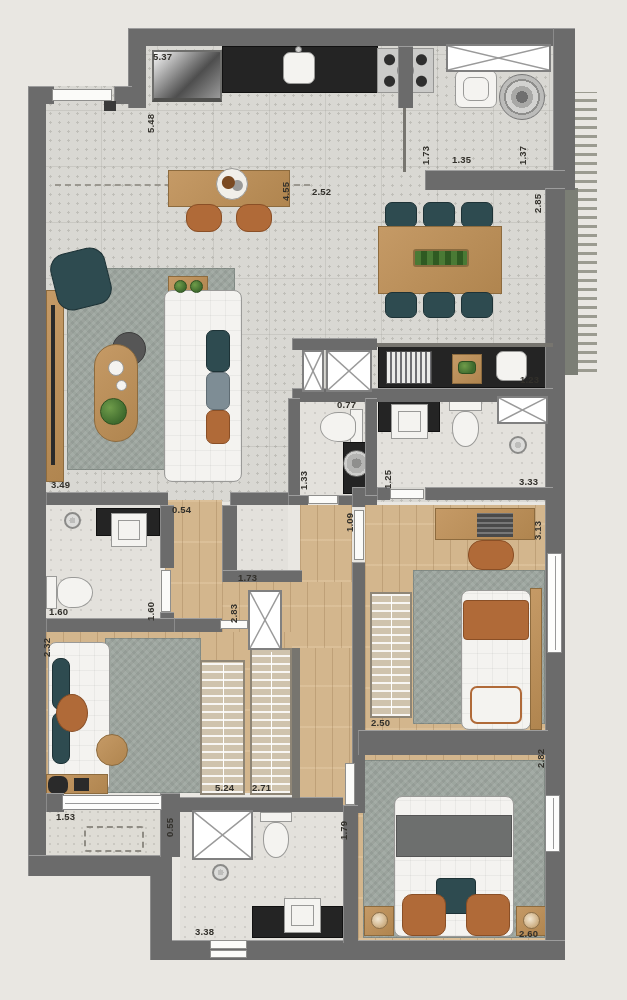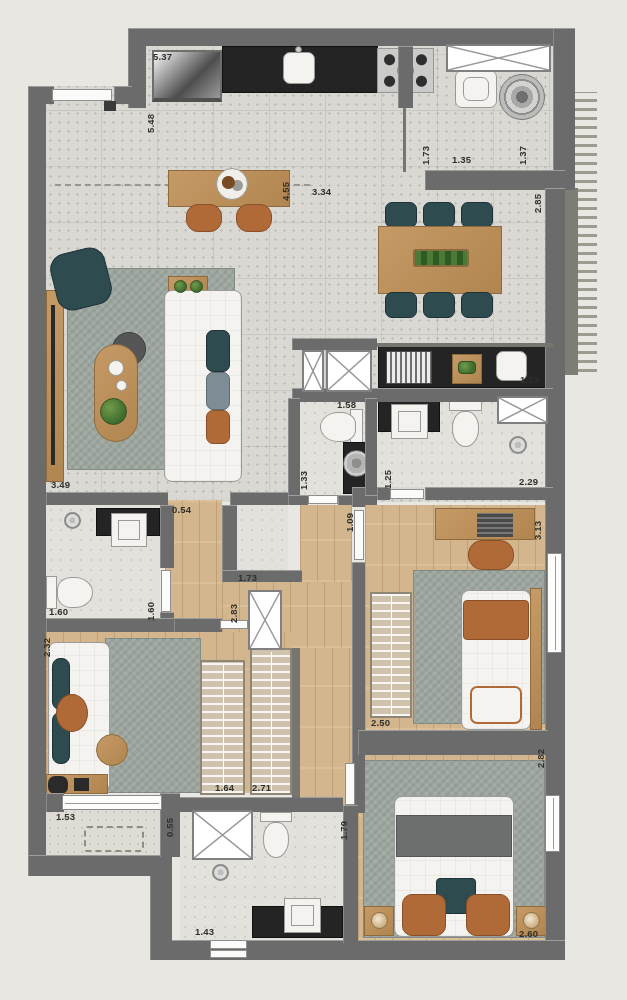--- a/index.html
+++ b/index.html
@@ -313,42 +313,42 @@
   <div class="a door" style="left:354px;top:510px;width:10px;height:50px"></div>
   <div class="a door" style="left:220px;top:620px;width:28px;height:9px"></div>
   <div class="a door" style="left:345px;top:763px;width:10px;height:42px"></div>
   <div class="a door" style="left:210px;top:940px;width:37px;height:9px"></div>
   <div class="a door" style="left:210px;top:950px;width:37px;height:8px"></div>
 
   <div class="a" id="labels" style="left:0;top:0;width:627px;height:1000px;z-index:6">
       <span class="dim" style="left: 153px; top: 52px;">5.37</span>
       <span class="dim rot" style="left: 146px; top: 133px;">5.48</span>
       <span class="dim rot" style="left: 281px; top: 201px;">4.55</span>
-      <span class="dim" style="left: 312px; top: 187px;">3.34</span>
+      <span class="dim" style="left: 312px; top: 187px;">2.52</span>
       <span class="dim rot" style="left: 421px; top: 165px;">1.73</span>
       <span class="dim" style="left: 452px; top: 155px;">1.35</span>
       <span class="dim rot" style="left: 518px; top: 165px;">1.37</span>
       <span class="dim rot" style="left: 533px; top: 213px;">2.85</span>
       <span class="dim" style="left: 520px; top: 375px;">1.23</span>
       <span class="dim" style="left: 51px; top: 480px;">3.49</span>
-      <span class="dim" style="left: 337px; top: 400px;">1.58</span>
+      <span class="dim" style="left: 337px; top: 400px;">0.77</span>
       <span class="dim rot" style="left: 299px; top: 490px;">1.33</span>
       <span class="dim rot" style="left: 383px; top: 489px;">1.25</span>
-      <span class="dim" style="left: 519px; top: 477px;">2.29</span>
+      <span class="dim" style="left: 519px; top: 477px;">3.33</span>
       <span class="dim rot" style="left: 345px; top: 532px;">1.09</span>
       <span class="dim" style="left: 172px; top: 505px;">0.54</span>
       <span class="dim" style="left: 238px; top: 573px;">1.73</span>
       <span class="dim rot" style="left: 229px; top: 623px;">2.83</span>
       <span class="dim" style="left: 49px; top: 607px;">1.60</span>
       <span class="dim rot" style="left: 146px; top: 621px;">1.60</span>
       <span class="dim rot" style="left: 533px; top: 540px;">3.13</span>
       <span class="dim" style="left: 371px; top: 718px;">2.50</span>
       <span class="dim rot" style="left: 42px; top: 657px;">2.32</span>
-      <span class="dim" style="left: 215px; top: 783px;">1.64</span>
+      <span class="dim" style="left: 215px; top: 783px;">5.24</span>
       <span class="dim" style="left: 252px; top: 783px;">2.71</span>
       <span class="dim" style="left: 56px; top: 812px;">1.53</span>
       <span class="dim rot" style="left: 165px; top: 837px;">0.55</span>
       <span class="dim rot" style="left: 339px; top: 840px;">1.79</span>
-      <span class="dim" style="left: 195px; top: 927px;">1.43</span>
+      <span class="dim" style="left: 195px; top: 927px;">3.38</span>
       <span class="dim rot" style="left: 536px; top: 768px;">2.82</span>
       <span class="dim" style="left: 519px; top: 929px;">2.60</span>
     </div>
 </div>
 
 </body></html>

